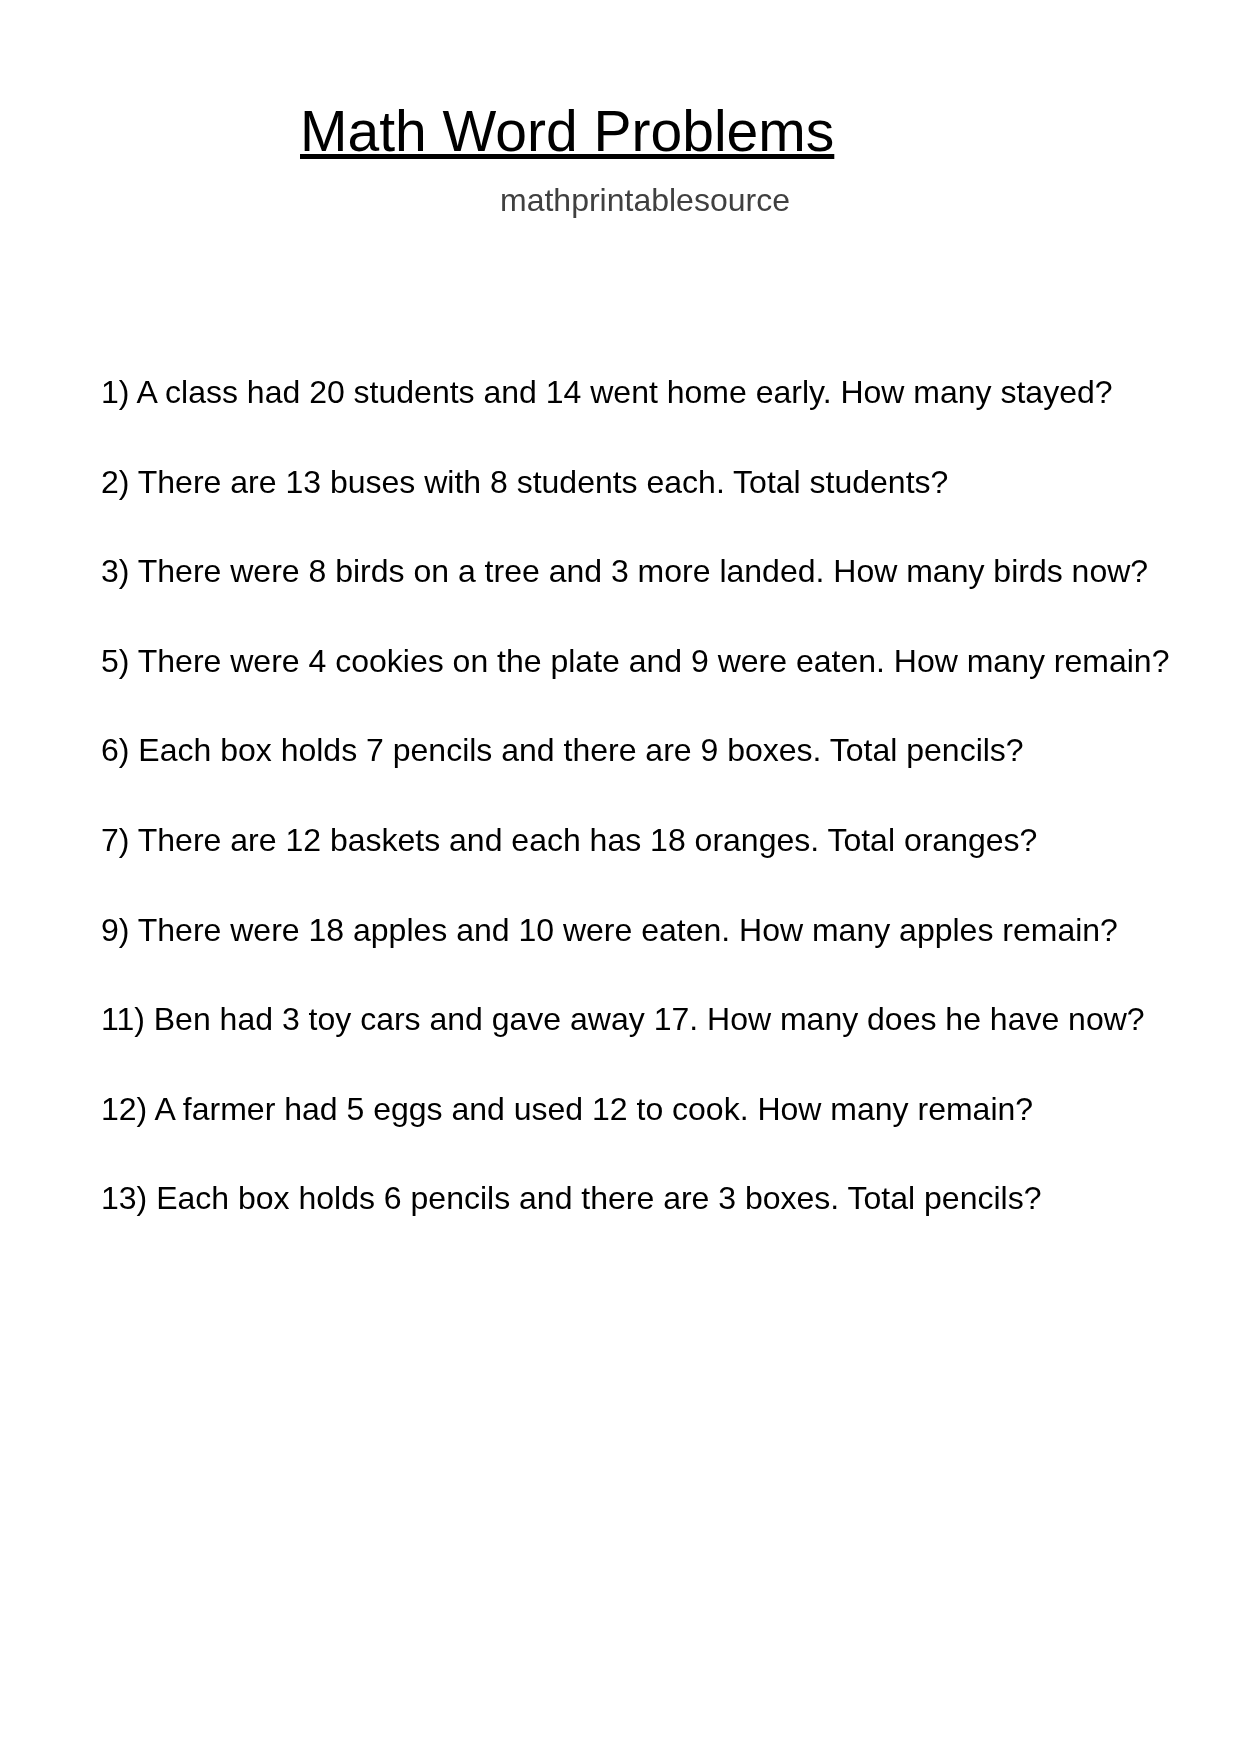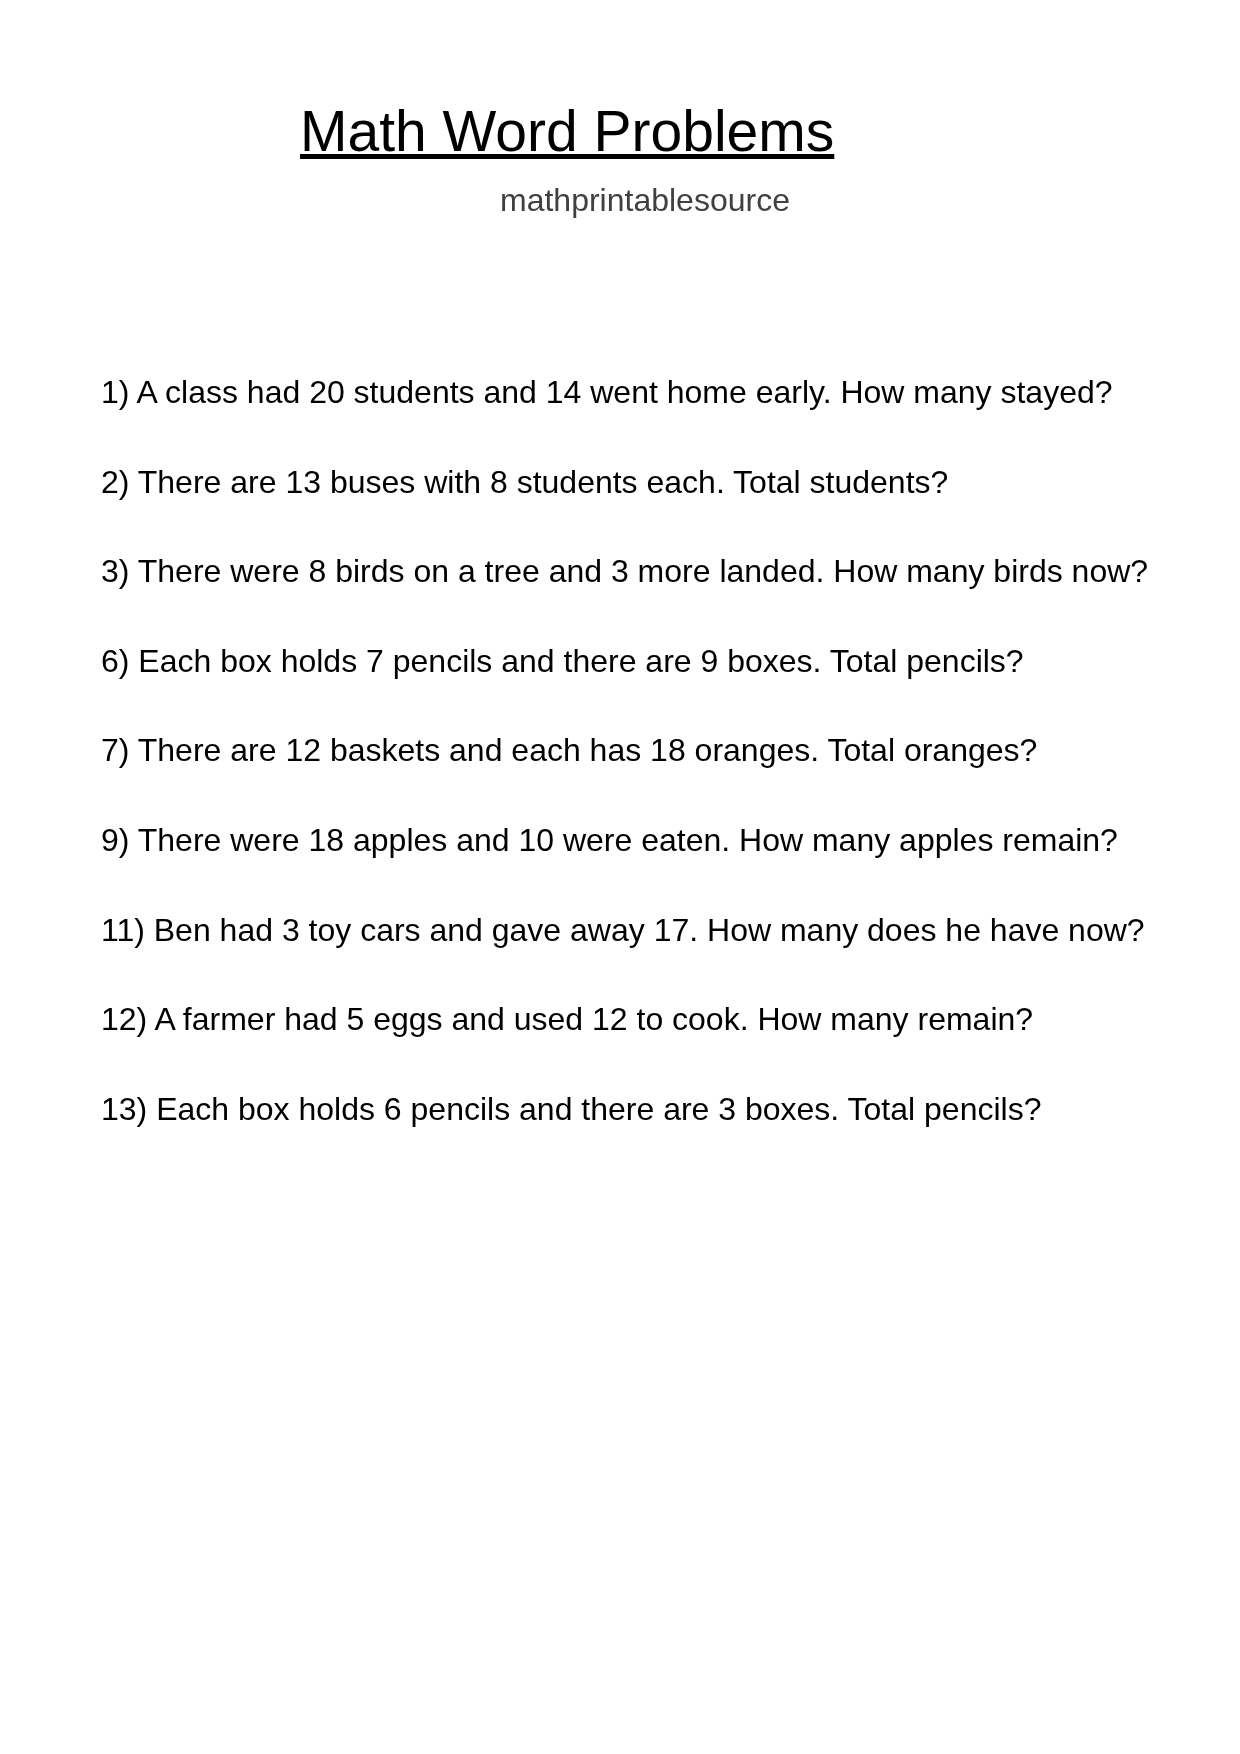--- a/index.html
+++ b/index.html
@@ -15,19 +15,20 @@
 </head>
 <body>
 
 <div class="title">Math Word Problems</div>
 <div class="subtitle">mathprintablesource</div>
 
 <ol class="problems">
   <li class="problem">1) A class had 20 students and 14 went home early. How many stayed?</li>
   <li class="problem">2) There are 13 buses with 8 students each. Total students?</li>
   <li class="problem">3) There were 8 birds on a tree and 3 more landed. How many birds now?</li>
+  <li class="problem">5) There were 4 cookies on the plate and 9 were eaten. How many remain?</li>
   <li class="problem">6) Each box holds 7 pencils and there are 9 boxes. Total pencils?</li>
   <li class="problem">7) There are 12 baskets and each has 18 oranges. Total oranges?</li>
   <li class="problem">9) There were 18 apples and 10 were eaten. How many apples remain?</li>
   <li class="problem">11) Ben had 3 toy cars and gave away 17. How many does he have now?</li>
   <li class="problem">12) A farmer had 5 eggs and used 12 to cook. How many remain?</li>
   <li class="problem">13) Each box holds 6 pencils and there are 3 boxes. Total pencils?</li>
 </ol>
 
 </body></html>

